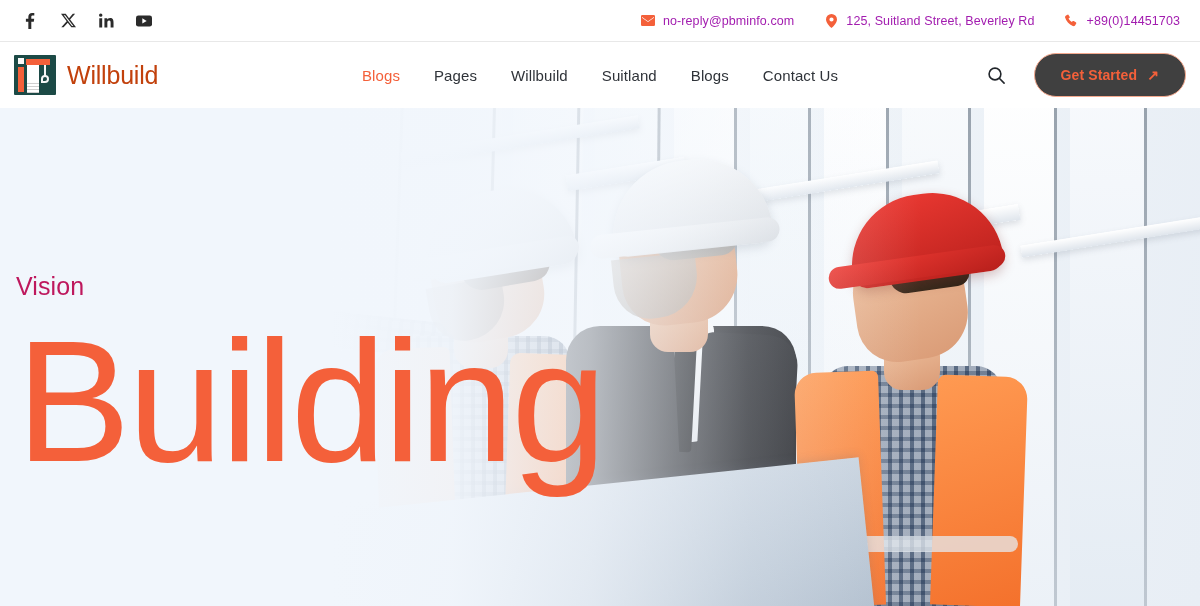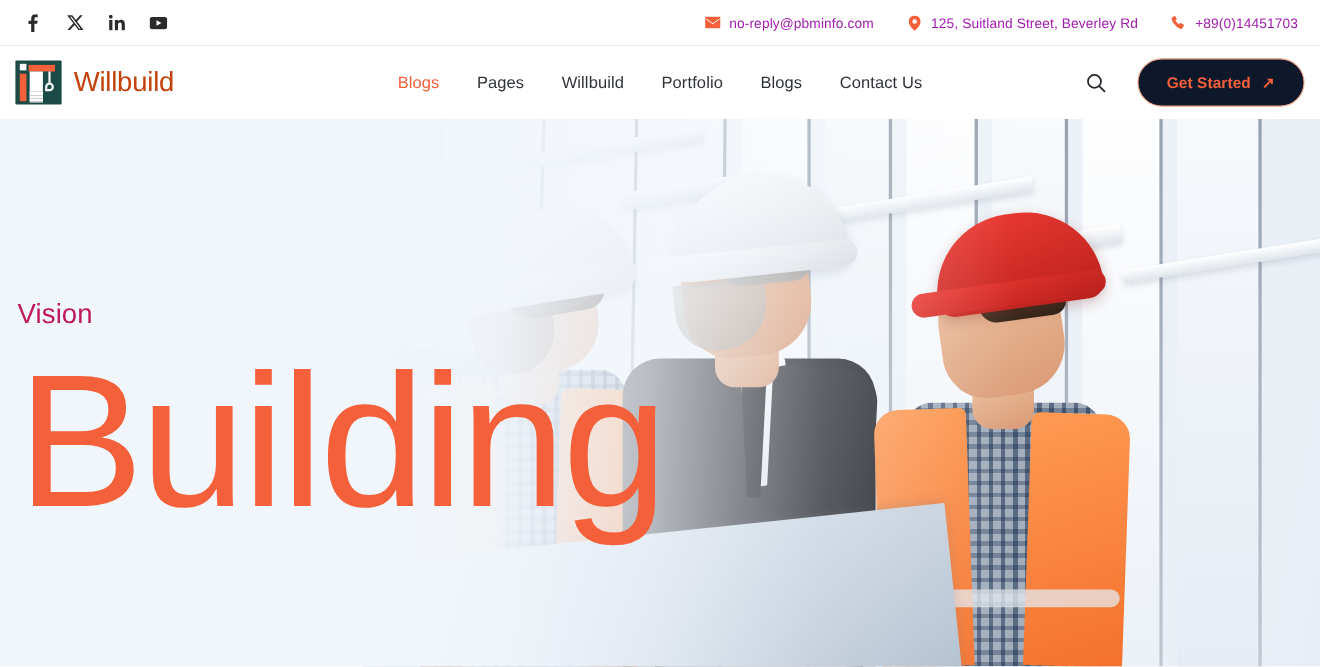--- a/index.html
+++ b/index.html
@@ -83,21 +83,21 @@
   .nav-link.active { color:#F4603A; }
 
   .nav-right { display:flex; align-items:center; gap:24px; width:300px; justify-content:flex-end; }
   .search-btn {
     width:26px; height:26px; display:flex; align-items:center; justify-content:center;
     color:#22262b; cursor:pointer; background:none; border:none;
   }
   .cta {
     height:44px; padding:0 26px;
     border:1px solid #F4a98e; border-radius:24px;
-    background:#0f172a; color:#F4603A;
+    background:#404040; color:#F4603A;
     font-size:14px; font-weight:700; letter-spacing:.1px;
     display:flex; align-items:center; gap:10px; cursor:pointer;
     font-family:"Liberation Sans", sans-serif;
   }
   .cta .arrow { font-size:14px; line-height:1; }
 
   
   .hero {
     position:relative;
     height:498px;
@@ -251,21 +251,21 @@
       <span class="lm-hook-line"></span>
       <span class="lm-hook"></span>
     </span>
     <span class="brand-name">Willbuild</span>
   </div>
 
   <div class="nav-links">
     <a class="nav-link active" href="#">Blogs</a>
     <a class="nav-link" href="#">Pages</a>
     <a class="nav-link" href="#">Willbuild</a>
-    <a class="nav-link" href="#">Portfolio</a>
+    <a class="nav-link" href="#">Suitland</a>
     <a class="nav-link" href="#">Blogs</a>
     <a class="nav-link" href="#">Contact Us</a>
   </div>
 
   <div class="nav-right">
     <button class="search-btn" aria-label="Search">
       <svg width="19" height="19" viewBox="0 0 20 20" fill="none" stroke="currentColor" stroke-width="1.7">
         <circle cx="8.4" cy="8.4" r="6.2"></circle>
         <line x1="13.2" y1="13.2" x2="18" y2="18" stroke-linecap="round"></line>
       </svg>

